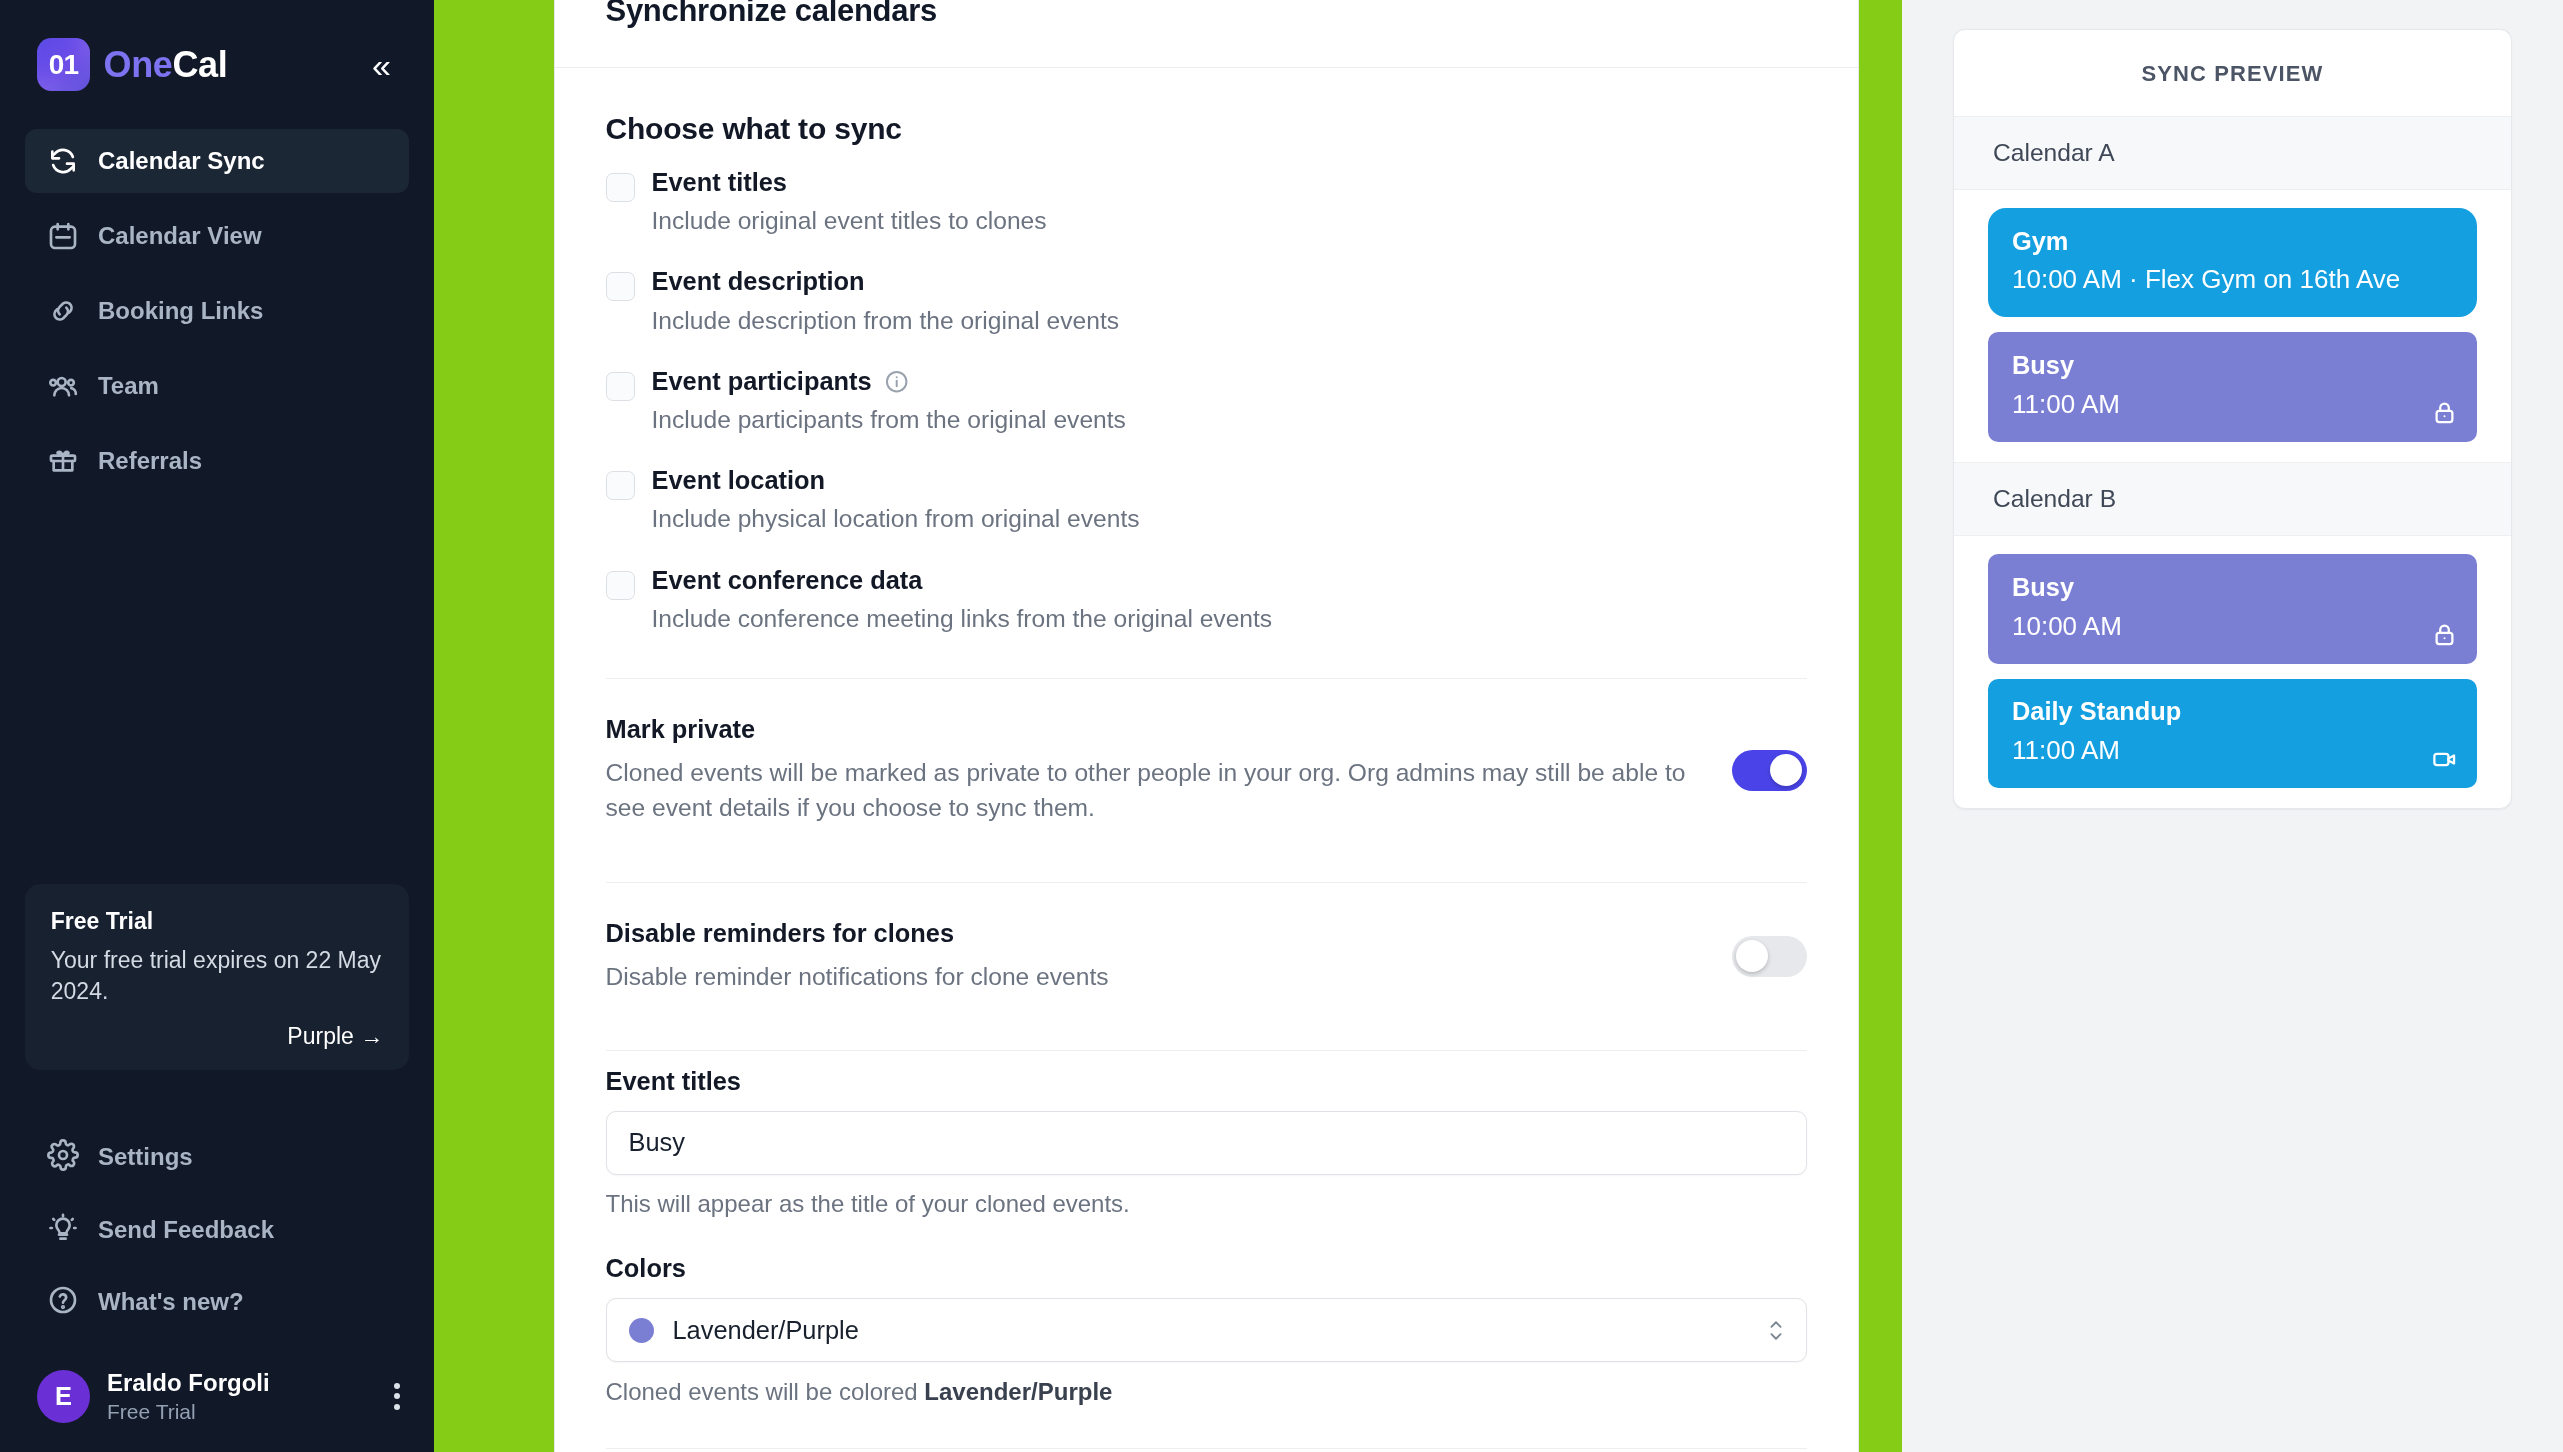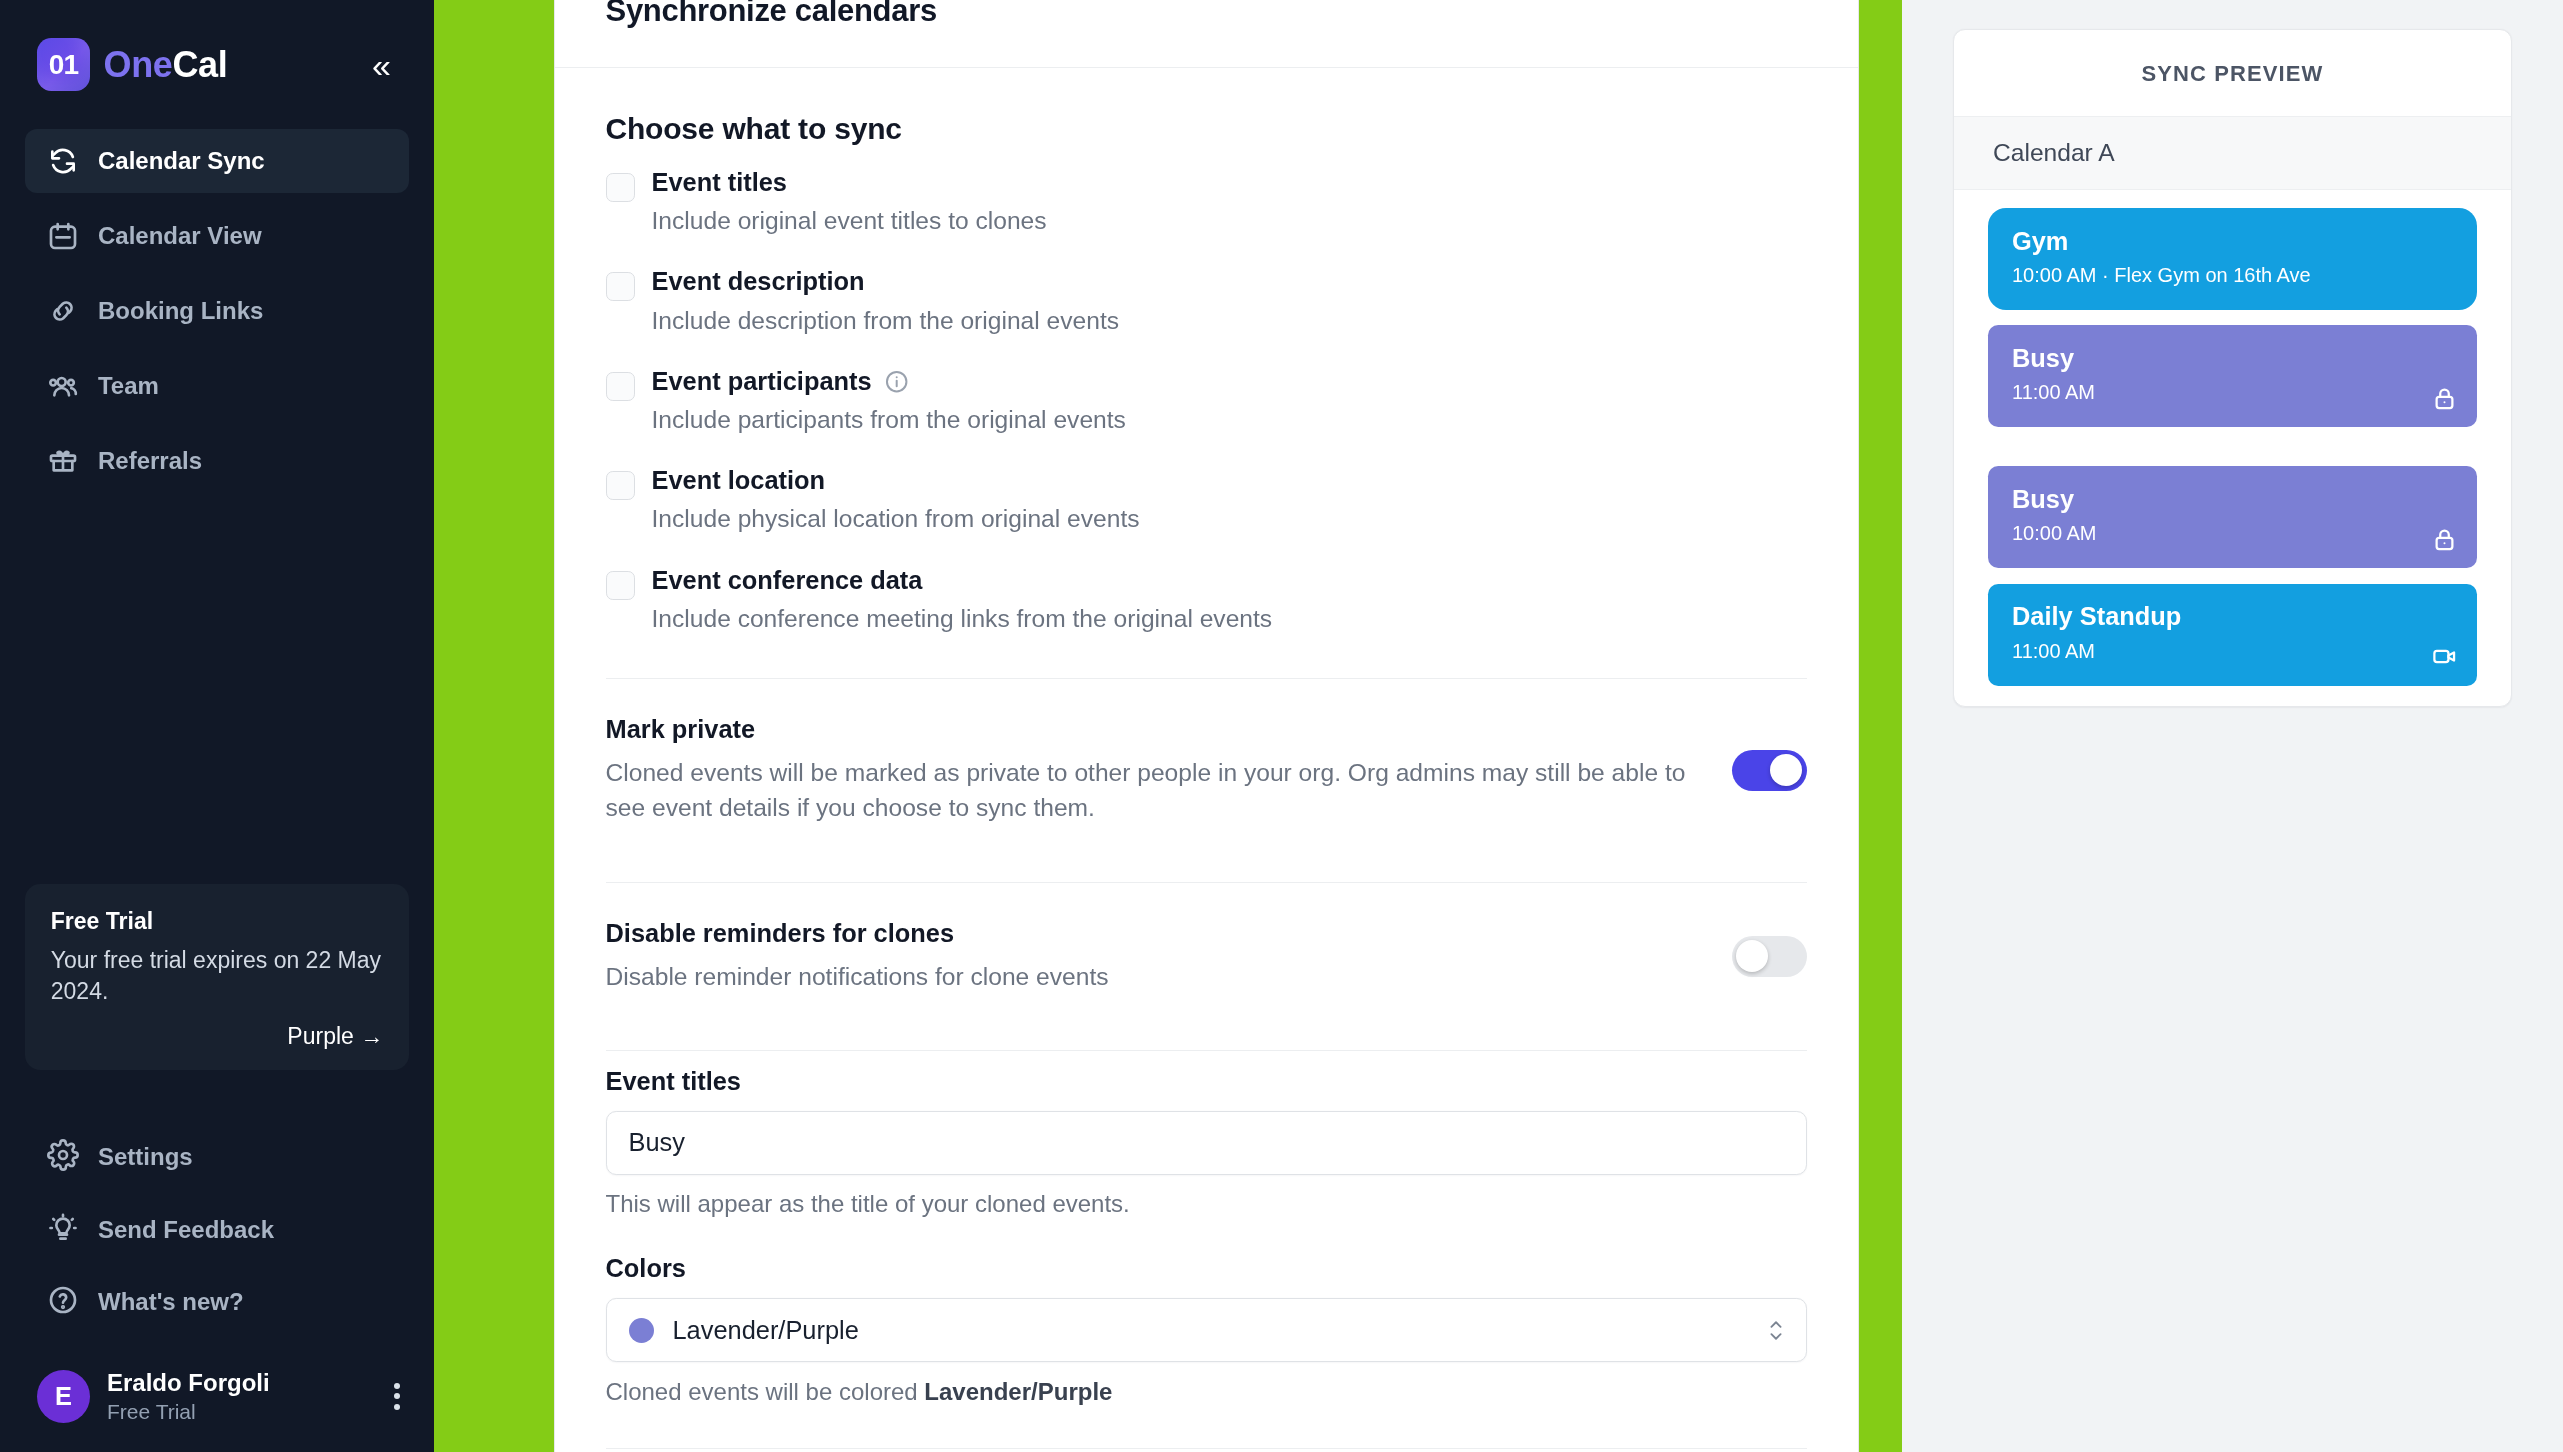--- a/index.html
+++ b/index.html
@@ -169,21 +169,21 @@
     background: #f7f8f9; border-bottom: 0.8px solid #edeff1;
     padding: 22px 39px; font-size: 24.6px; color: #3f4857;
   }
   .event-list { padding: 18.6px 34px 20.3px 34px; }
   .event {
     border-radius: 10.2px; color: #ffffff; padding: 18.6px 22px 22px 24px;
     position: relative; margin-bottom: 15.3px; min-height: 102px;
   }
   .event:last-child { margin-bottom: 0; }
   .event-title { font-size: 25.4px; font-weight: 700; margin-bottom: 8.5px; }
-  .event-time { font-size: 20px; }
+  .event-time { font-size: 26px; }
   .event-badge { position: absolute; right: 18.6px; bottom: 15.3px; width: 27px; height: 27px; }
   .event-badge svg { width: 27px; height: 27px; display: block; }
 </style>
 </head>
 <body>
 
 <div class="app">
 
   <aside class="sidebar">
 
@@ -439,20 +439,21 @@
           <span class="event-badge">
             <svg viewBox="0 0 24 24" fill="none" stroke="#ffffff" stroke-width="2" stroke-linecap="round" stroke-linejoin="round">
                 <rect x="5" y="10.5" width="14" height="10" rx="2.2"></rect>
                 <path d="M8.2 10.5V7.8a3.8 3.8 0 0 1 7.6 0v2.7"></path>
                 <circle cx="12" cy="15.3" r=".9" fill="#ffffff" stroke="none"></circle>
               </svg>
           </span>
         </div>
       </div>
 
+      <div class="cal-head" style="border-top:0.8px solid #edeff1;">Calendar B</div>
       <div class="event-list">
         <div class="event" style="background:#7b7fd4;">
           <div class="event-title">Busy</div>
           <div class="event-time">10:00 AM</div>
           <span class="event-badge">
             <svg viewBox="0 0 24 24" fill="none" stroke="#ffffff" stroke-width="2" stroke-linecap="round" stroke-linejoin="round">
                 <rect x="5" y="10.5" width="14" height="10" rx="2.2"></rect>
                 <path d="M8.2 10.5V7.8a3.8 3.8 0 0 1 7.6 0v2.7"></path>
                 <circle cx="12" cy="15.3" r=".9" fill="#ffffff" stroke="none"></circle>
               </svg>

